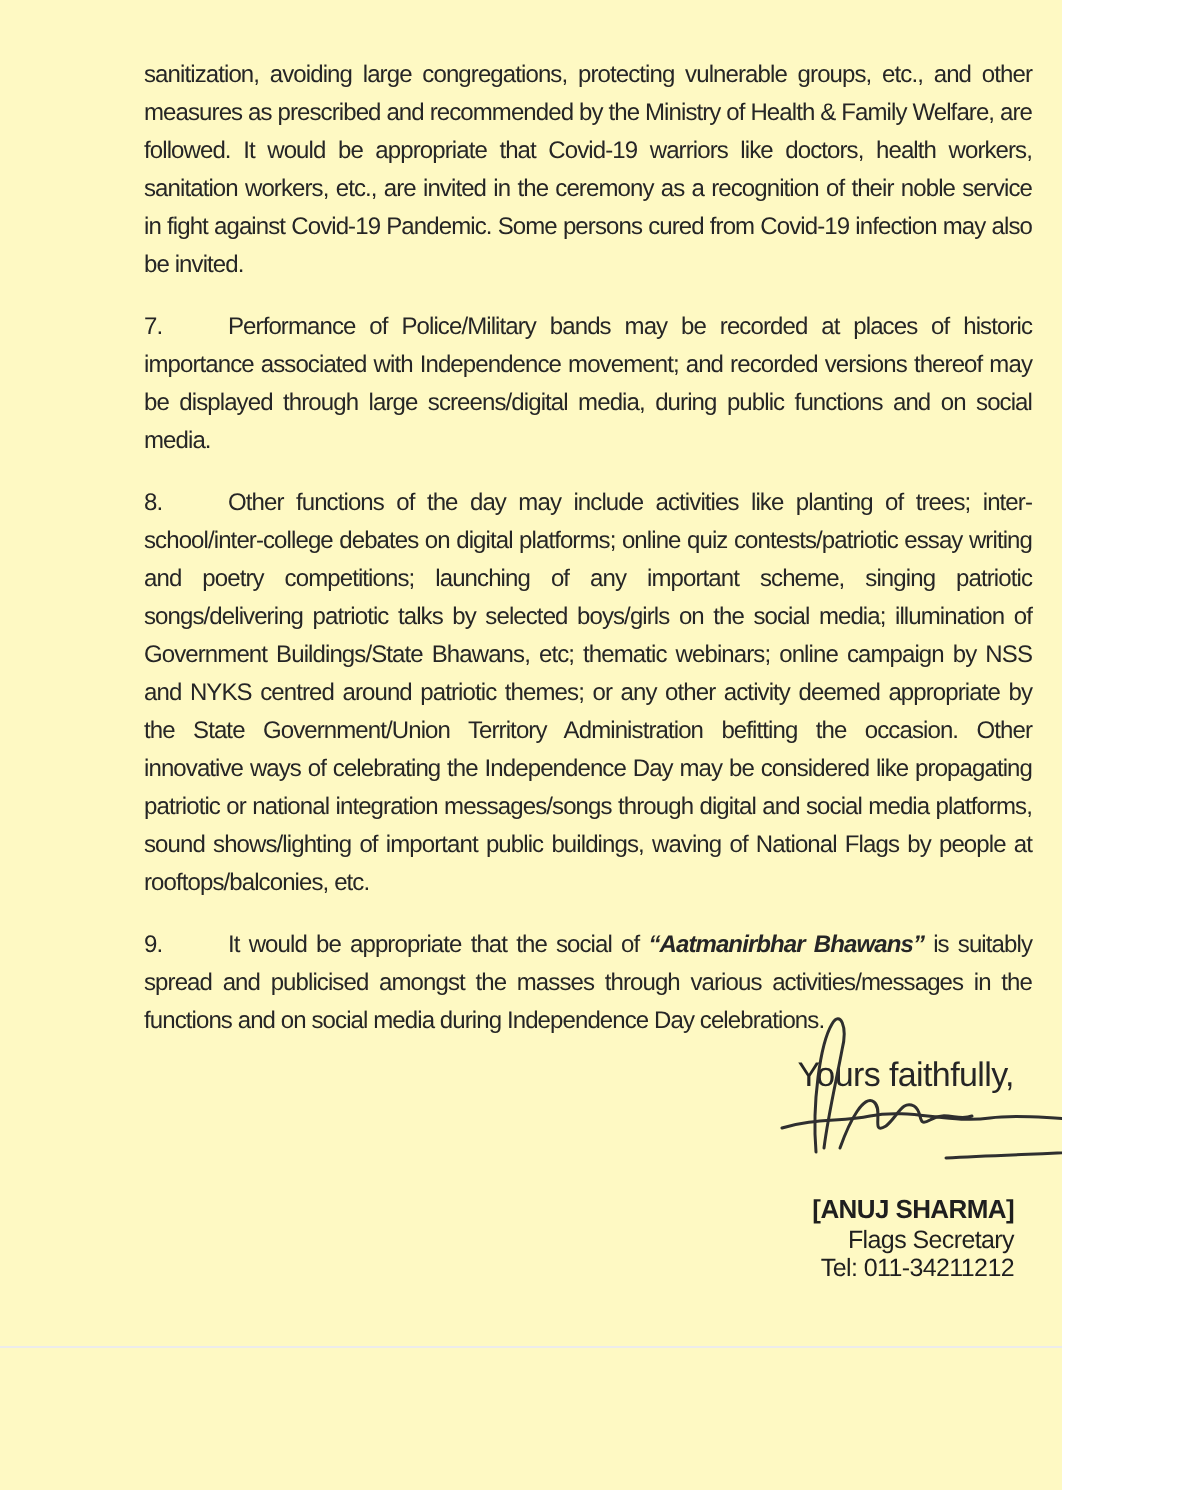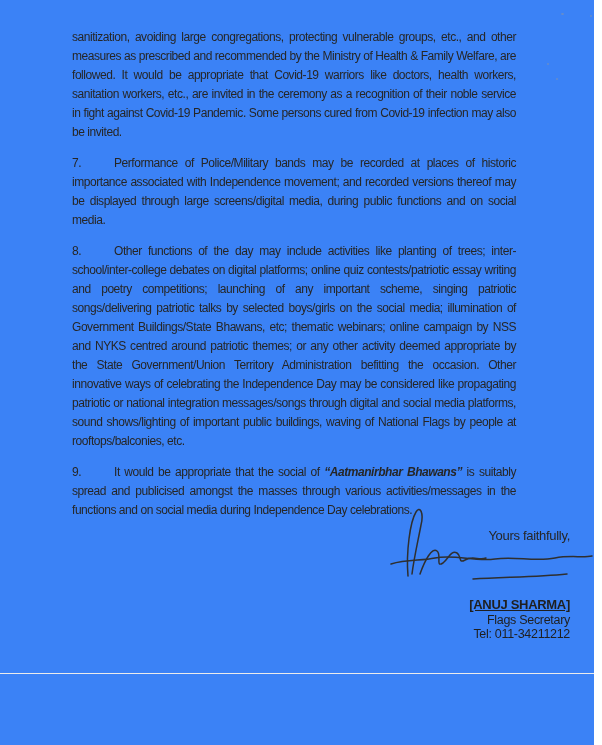--- a/index.html
+++ b/index.html
@@ -2,23 +2,23 @@
 <html><head>
 <meta charset="utf-8">
 <style>
   html, body {
     margin: 0;
     padding: 0;
     background: #ffffff;
   }
   .paper {
     position: relative;
-    width: 594px;
+    width: 531px;
     height: 745px;
-    background: #3b82f6;
+    background: #fef9c3;
     overflow: hidden;
     font-family: "Liberation Sans", sans-serif;
     color: #262626;
   }
   .text-block {
     position: absolute;
     left: 72px;
     top: 28px;
     width: 444px;
   }
@@ -35,21 +35,21 @@
     width: 42px;
   }
   .theme {
     font-style: italic;
     font-weight: 600;
   }
   .valediction {
     position: absolute;
     top: 528px;
     right: 24px;
-    font-size: 13px;
+    font-size: 17px;
     letter-spacing: -0.3px;
     color: #262626;
   }
   .signature-svg {
     position: absolute;
     left: 385px;
     top: 500px;
     width: 210px;
     height: 85px;
   }
@@ -59,21 +59,20 @@
     right: 24px;
     text-align: right;
     font-size: 12.5px;
     line-height: 14.5px;
     letter-spacing: -0.3px;
     color: #1f1f1f;
   }
   .sig-name {
     font-weight: bold;
     font-size: 13px;
-    text-decoration: underline;
   }
   .page-edge-line {
     position: absolute;
     left: 0;
     top: 673px;
     width: 602px;
     height: 1px;
     background: #ececec;
   }
   .speck {

